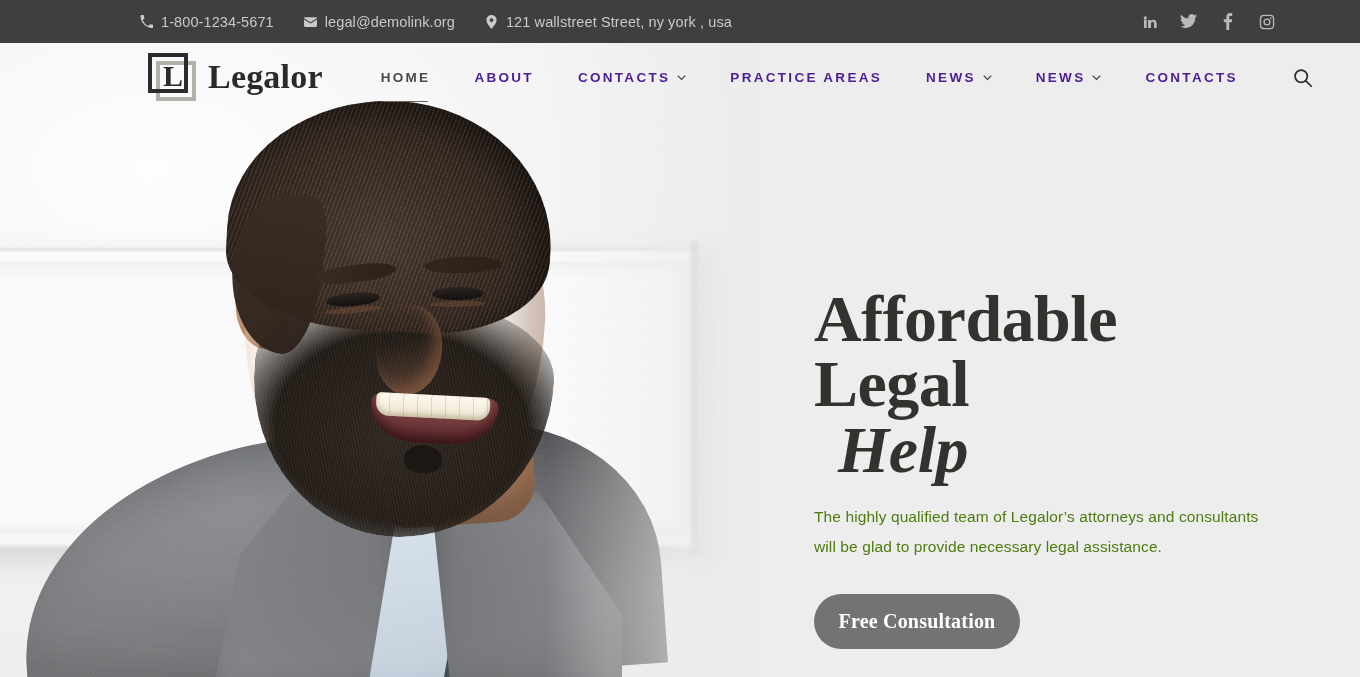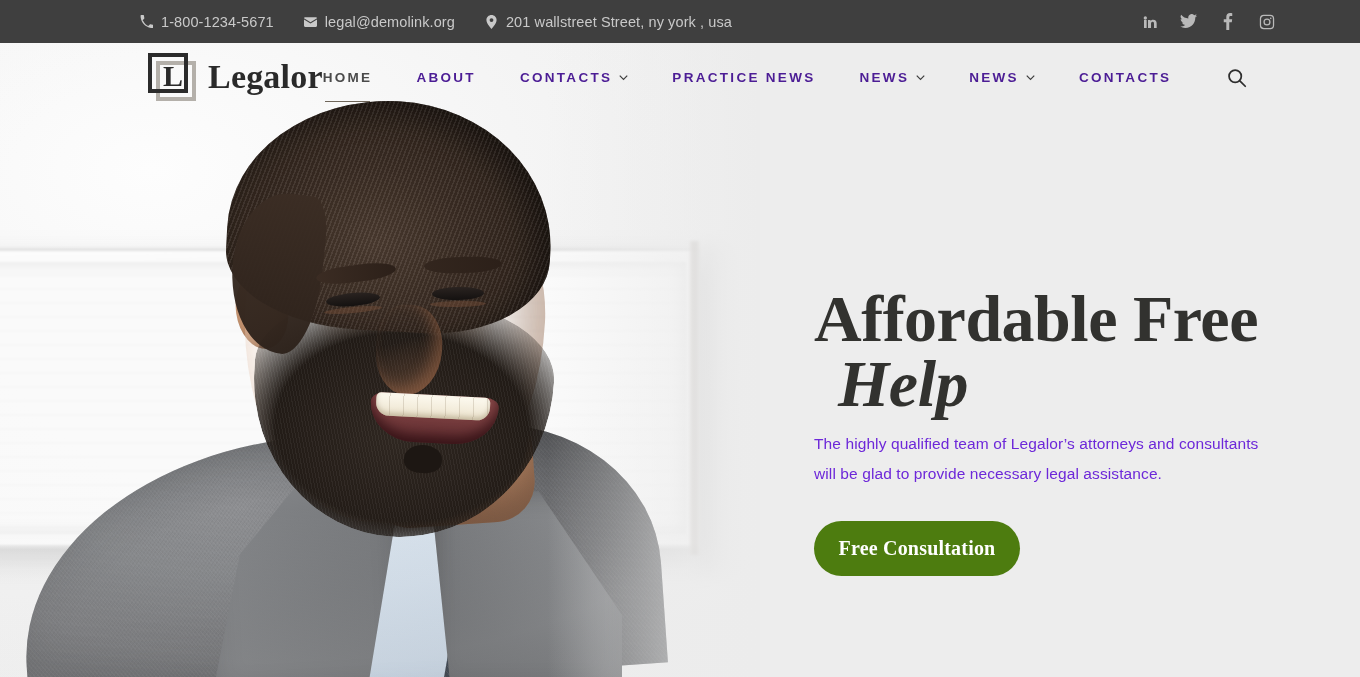--- a/index.html
+++ b/index.html
@@ -274,21 +274,21 @@
   .logo-mark .letter{
     position:absolute; left:11px; top:5px; width:28px; height:36px;
     font-family:"Liberation Serif", serif; font-weight:700; font-size:30px;
     color:#2b2b2b; line-height:36px; text-align:center;
   }
   .logo-text{
     font-family:"Liberation Serif", serif; font-weight:700; font-size:34px;
     color:#2a2a2a; letter-spacing:.2px;
   }
   .nav{
-    display:flex; gap:0;
+    display:flex; margin-left:58px; gap:0;
   }
   .nav-item{
     display:flex; align-items:center; gap:7px;
     font-size:13.5px; font-weight:700; letter-spacing:2.3px;
     color:#4c1d95; padding:0 0; margin-right:44px; cursor:pointer;
     position:relative; white-space:nowrap;
   }
   .nav-item.active{ color:#4a4a4a; }
   .nav-item.active .nav-underline{
     position:absolute; left:2px; right:2px; bottom:-12px; height:1.5px; background:#6f665a;
@@ -303,26 +303,26 @@
   
   .hero-copy{
     position:absolute; left:814px; top:243px; width:470px; z-index:30;
   }
   .hero-title{
     font-family:"Liberation Serif", serif; font-weight:700;
     font-size:66px; line-height:.99; color:#32322f; letter-spacing:-.5px;
   }
   .hero-title .ln2{ display:block; font-style:italic;margin-left:24px; }
   .hero-sub{
-    margin-top:12px; font-size:15.5px; line-height:1.95;
-    color:#6d28d9; letter-spacing:.1px; max-width:450px;
+    margin-top:20px; font-size:15.5px; line-height:1.95;
+    color:#4d7c0f; letter-spacing:.1px; max-width:450px;
   }
   .cta{
     margin-top:32px; display:inline-flex; align-items:center; justify-content:center;
-    width:206px; height:55px; border-radius:30px; background:#4d7c0f; border:0;
+    width:206px; height:55px; border-radius:30px; background:#737373; border:0;
     color:#fff; font-family:"Liberation Serif", serif; font-weight:700;
     font-size:20px; letter-spacing:.2px; cursor:pointer;
   }
 </style>
 </head>
 <body>
 
 <div class="topbar">
   <div class="topbar-contacts">
 
@@ -343,21 +343,21 @@
       </span>
       <span>legal@demolink.org</span>
     </div>
 
     <div class="tb-item">
       <span class="tb-icon">
         <svg width="11" height="14" viewBox="0 0 16 22" fill="#c9c9c9">
           <path d="M8 0C3.6 0 0 3.6 0 8c0 5.8 8 14 8 14s8-8.2 8-14c0-4.4-3.6-8-8-8zm0 11a3 3 0 1 1 0-6 3 3 0 0 1 0 6z"></path>
         </svg>
       </span>
-      <span>201 wallstreet Street, ny york , usa</span>
+      <span>121 wallstreet Street, ny york , usa</span>
     </div>
   </div>
 
   <div class="topbar-social">
     <span class="soc">
       <svg width="16" height="16" viewBox="0 0 24 24" fill="#b9b9b9">
         <path d="M4.98 3.5a2.5 2.5 0 1 1 0 5 2.5 2.5 0 0 1 0-5zM3 9h4v12H3V9zm6 0h3.8v1.7h.05c.53-.95 1.82-1.95 3.75-1.95C20.6 8.75 22 11 22 14.3V21h-4v-6c0-1.5-.03-3.4-2.07-3.4-2.07 0-2.39 1.6-2.39 3.3V21H9V9z"></path>
       </svg>
     </span>
     <span class="soc">
@@ -414,21 +414,21 @@
       <div class="eyesh-r"></div>
       <div class="nose"></div>
       <div class="mouth"></div>
       <div class="teeth"></div>
       <div class="soul"></div>
     </div>
   </div>
 
   <div class="hero-copy">
     <h1 class="hero-title">
-      <span>Affordable Free</span>
+      <span>Affordable Legal</span>
       <span class="ln2">Help</span>
     </h1>
     <p class="hero-sub">The highly qualified team of Legalor’s attorneys and consultants will be glad to provide necessary legal assistance.</p>
     <button class="cta">Free Consultation</button>
   </div>
 </div>
 
 <div class="header">
 
   <div class="logo">
@@ -454,21 +454,21 @@
     <div class="nav-item">
       <span>CONTACTS</span>
       <span class="chev">
         <svg width="9" height="9" viewBox="0 0 12 8" fill="none" stroke="#3d3d3d" stroke-width="1.6">
             <path d="M1 1.5 6 6.5 11 1.5"></path>
           </svg>
       </span>
     </div>
 
     <div class="nav-item">
-      <span>PRACTICE NEWS</span>
+      <span>PRACTICE AREAS</span>
     </div>
 
     <div class="nav-item">
       <span>NEWS</span>
       <span class="chev">
         <svg width="9" height="9" viewBox="0 0 12 8" fill="none" stroke="#3d3d3d" stroke-width="1.6">
             <path d="M1 1.5 6 6.5 11 1.5"></path>
           </svg>
       </span>
     </div>

